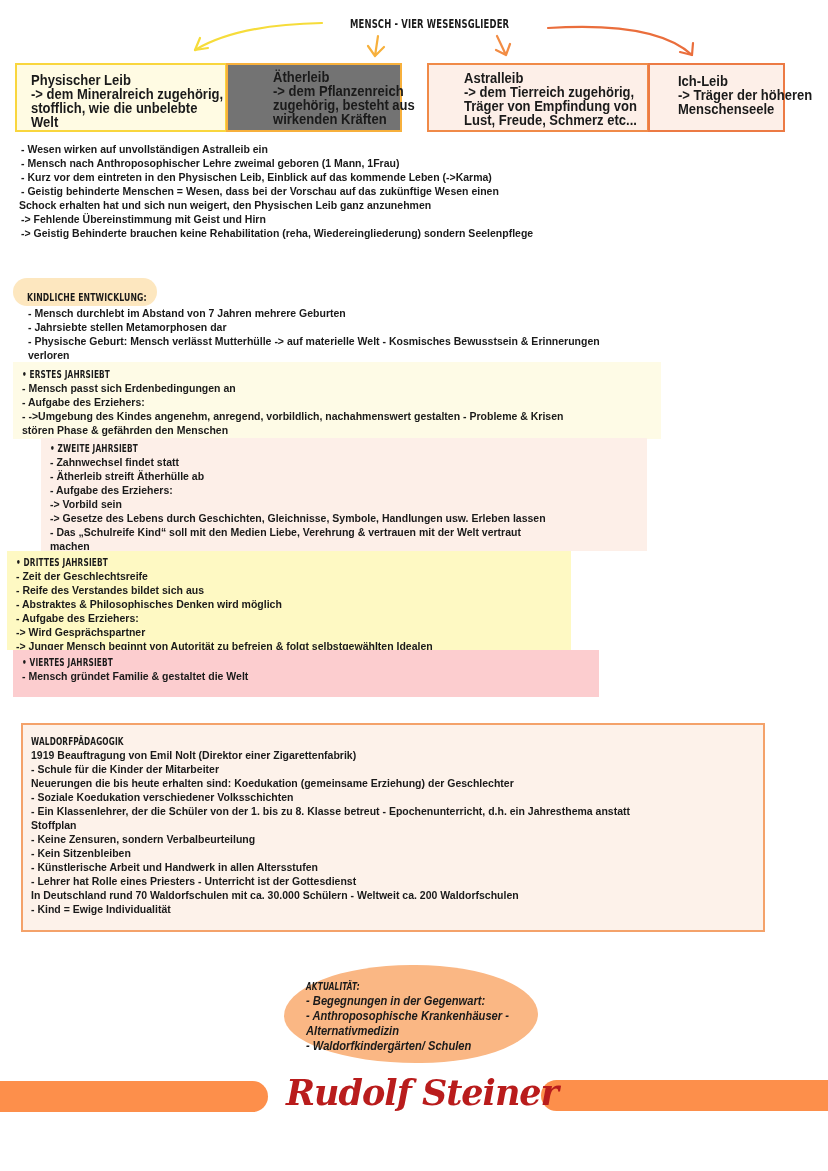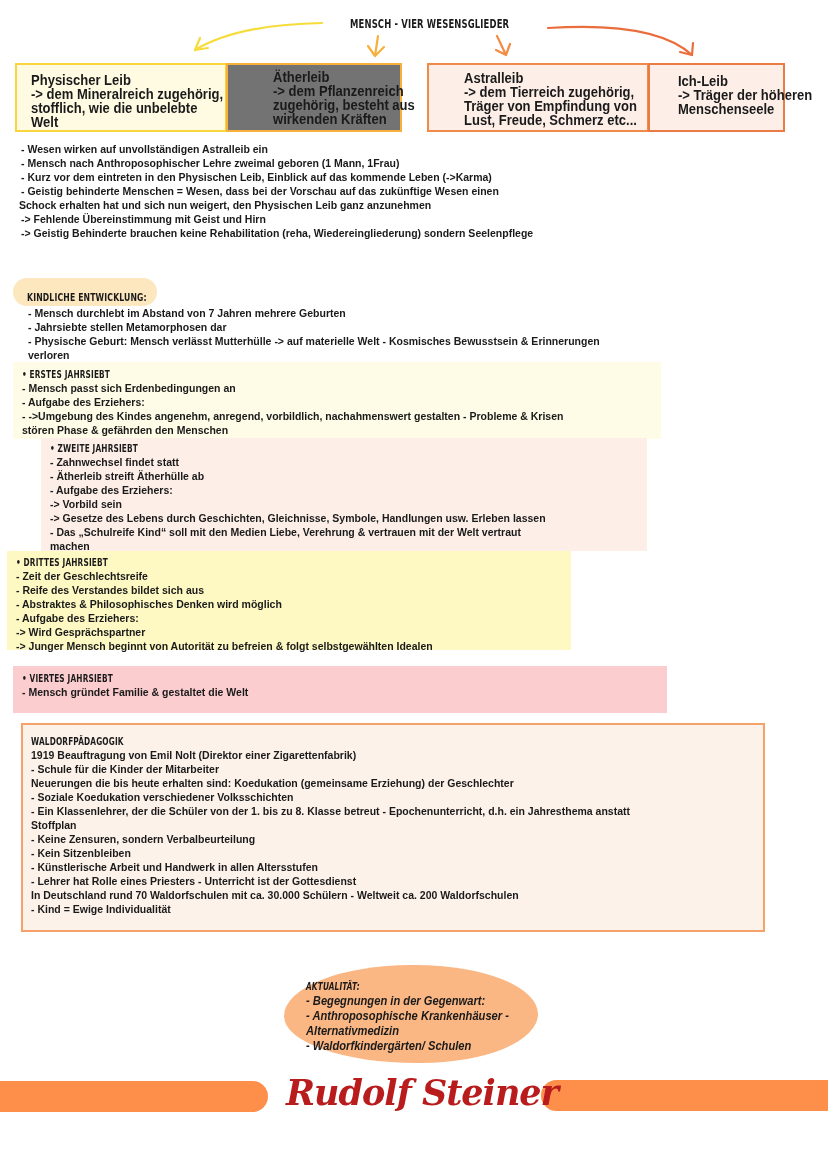--- a/index.html
+++ b/index.html
@@ -26,21 +26,21 @@
   
   #intro { left: 21px; top: 142px; }
   #kind-pill { left: 13px; top: 278px; width: 144px; height: 28px; background: #fde7bf; border-radius: 14px; }
   #kind-title { left: 27px; top: 291px; font-size: 11px; }
   #kind-text { left: 28px; top: 306px; }
 
   .band { position: absolute; }
   #band1 { left: 13px; top: 362px; width: 648px; height: 77px; background: #fefbe6; text-decoration: underline; }
   #band2 { left: 13px; top: 438px; width: 606px; height: 113px; background: #fdefe8; margin-left: 28px; }
   #band3 { left: 7px; top: 551px; width: 564px; height: 99px; background: #fef9c3; }
-  #band4 { left: 13px; top: 666px; width: 654px; height: 47px; background: #fccdcf; }
+  #band4 { left: 13px; top: 650px; width: 586px; height: 47px; background: #fccdcf; }
   .band-head { font-size: 10.5px; }
 
   #waldorf { left: 15px; top: 723px; width: 744px; height: 209px; background: #fdf2ea; border: 2px solid #f4a26a; margin-left: 6px; }
 
   #blob { left: 284px; top: 965px; width: 254px; height: 98px; background: #fab784; border-radius: 50% 48% 46% 52% / 52% 50% 50% 48%; }
   #aktualitaet { left: 306px; top: 979px; font-size: 12px; font-weight: bold; line-height: 15px; font-style: italic; }
 
   .bar { position: absolute; background: #fd8f4b; height: 31px; }
   #bar-left { left: 0; top: 1081px; width: 268px; border-radius: 0 16px 16px 0; }
   #bar-right { left: 541px; top: 1080px; width: 287px; border-radius: 16px 0 0 16px; }

